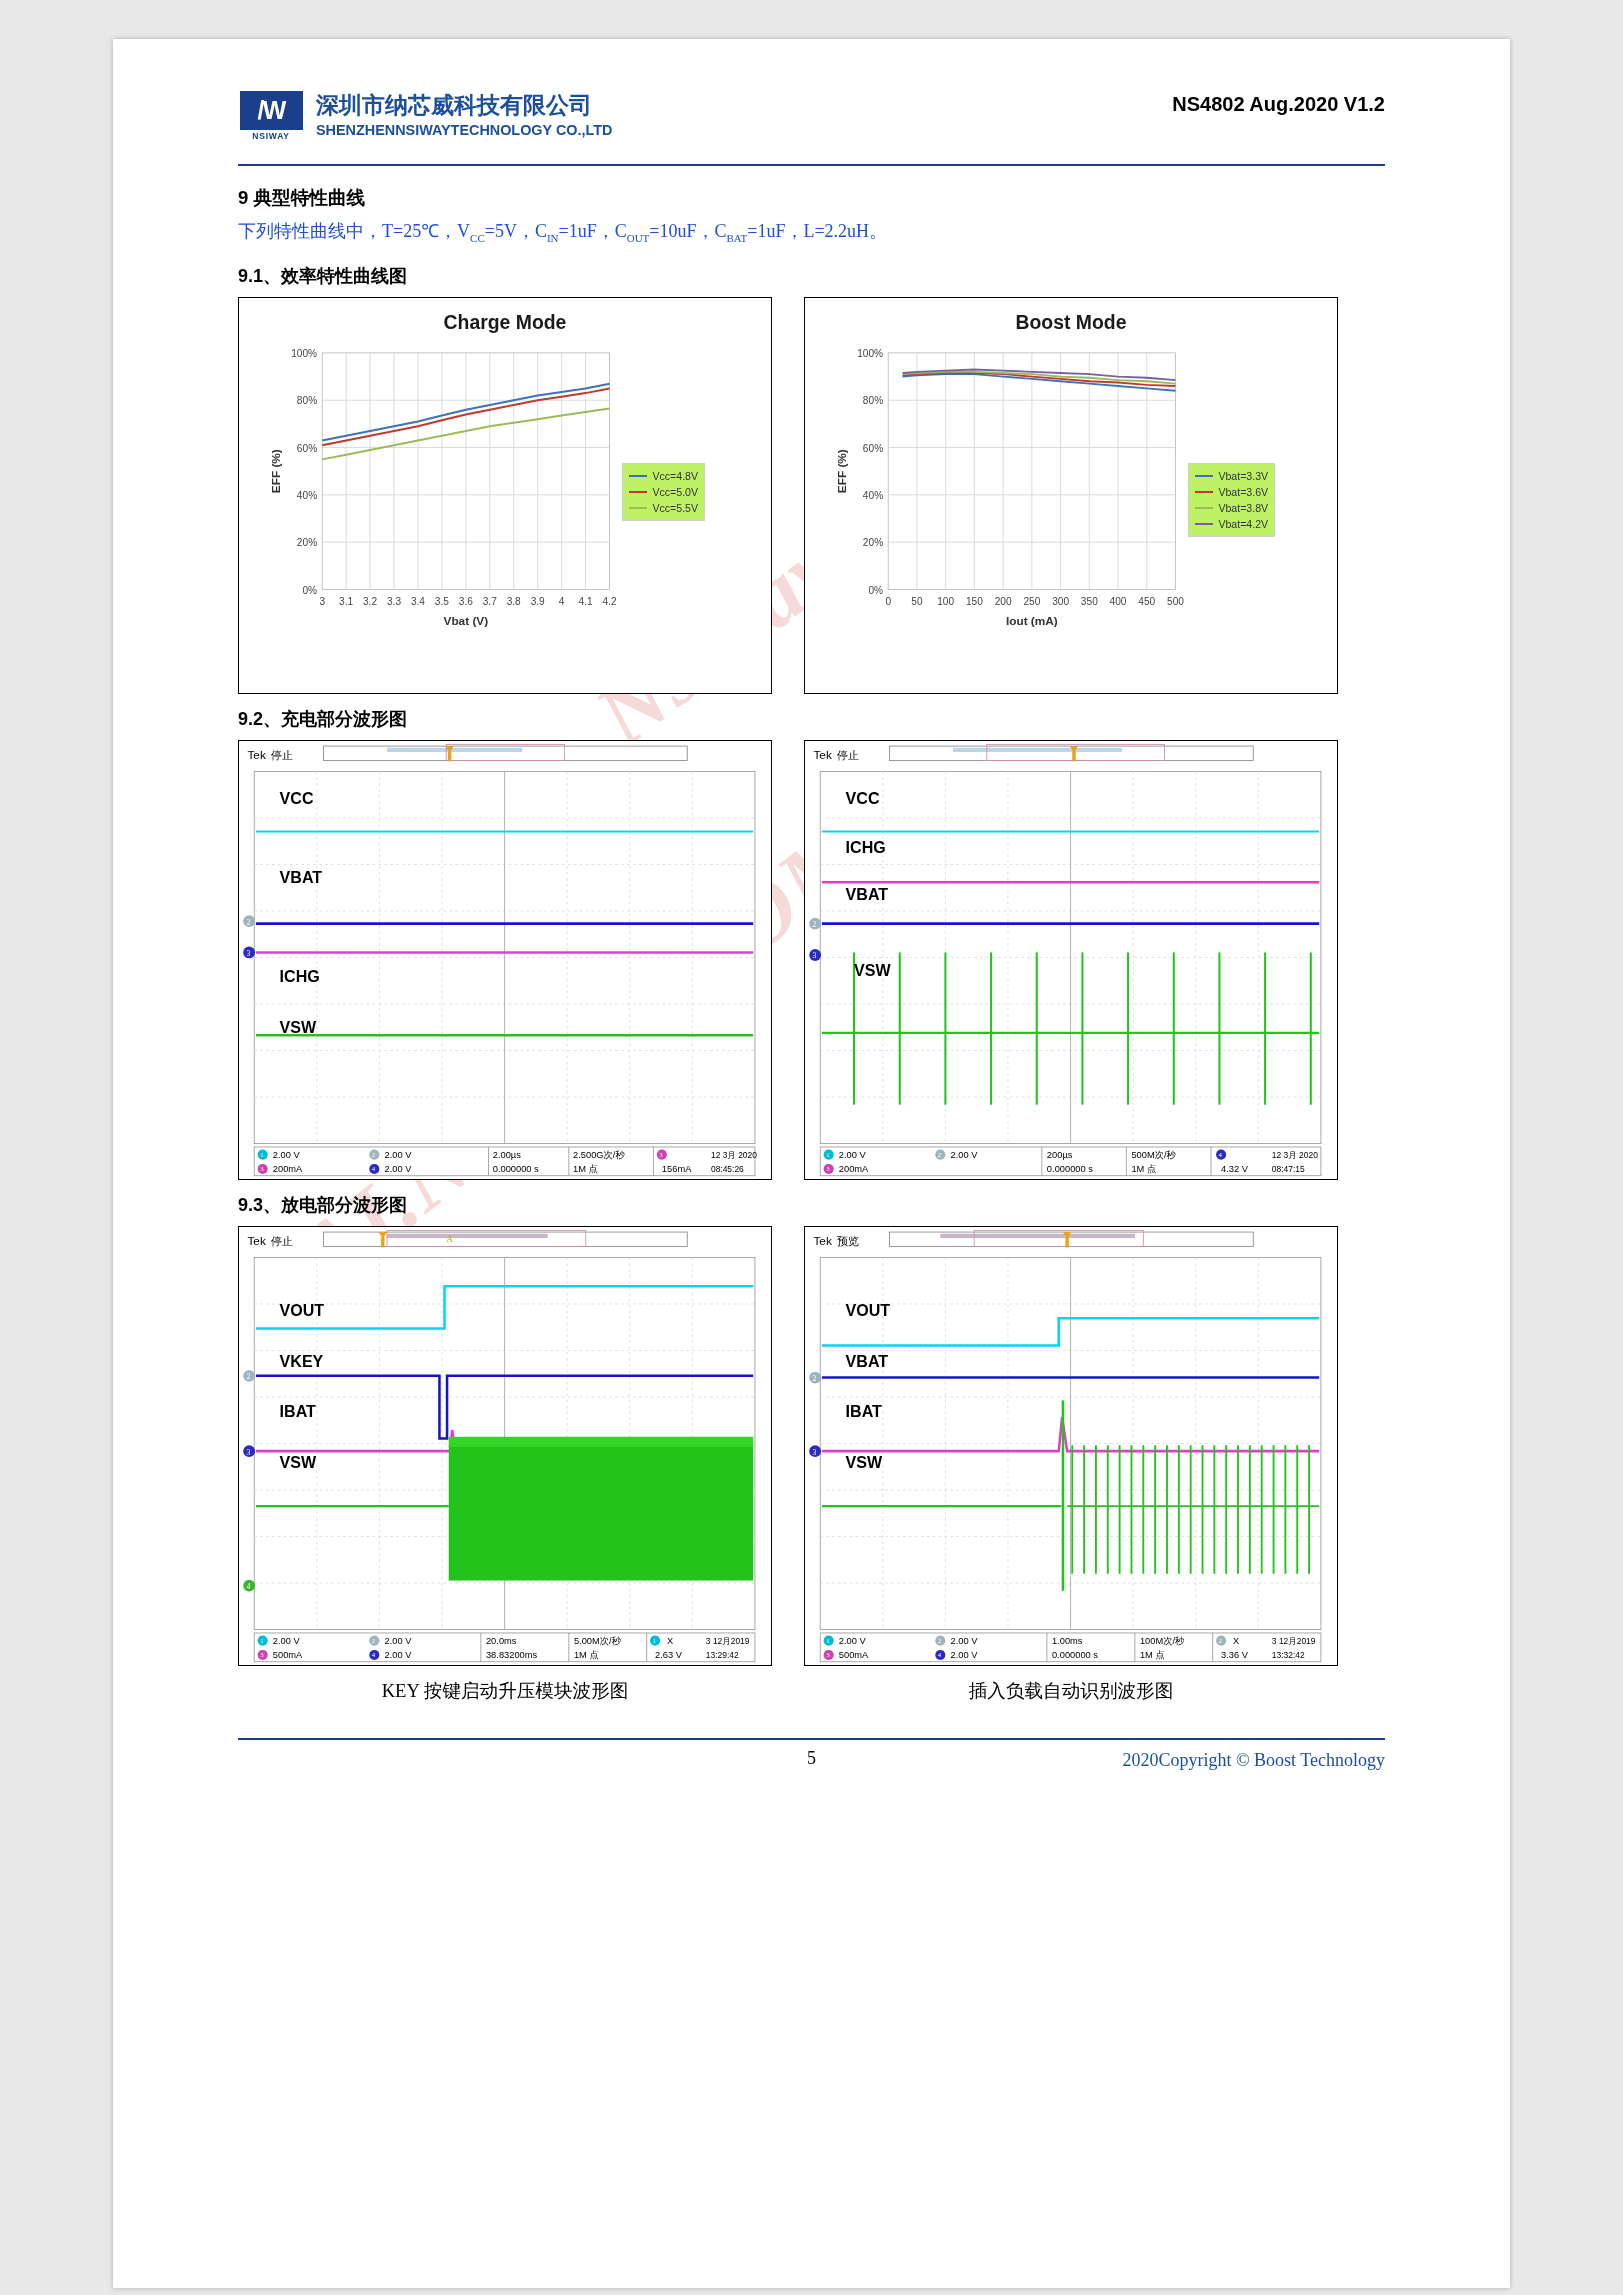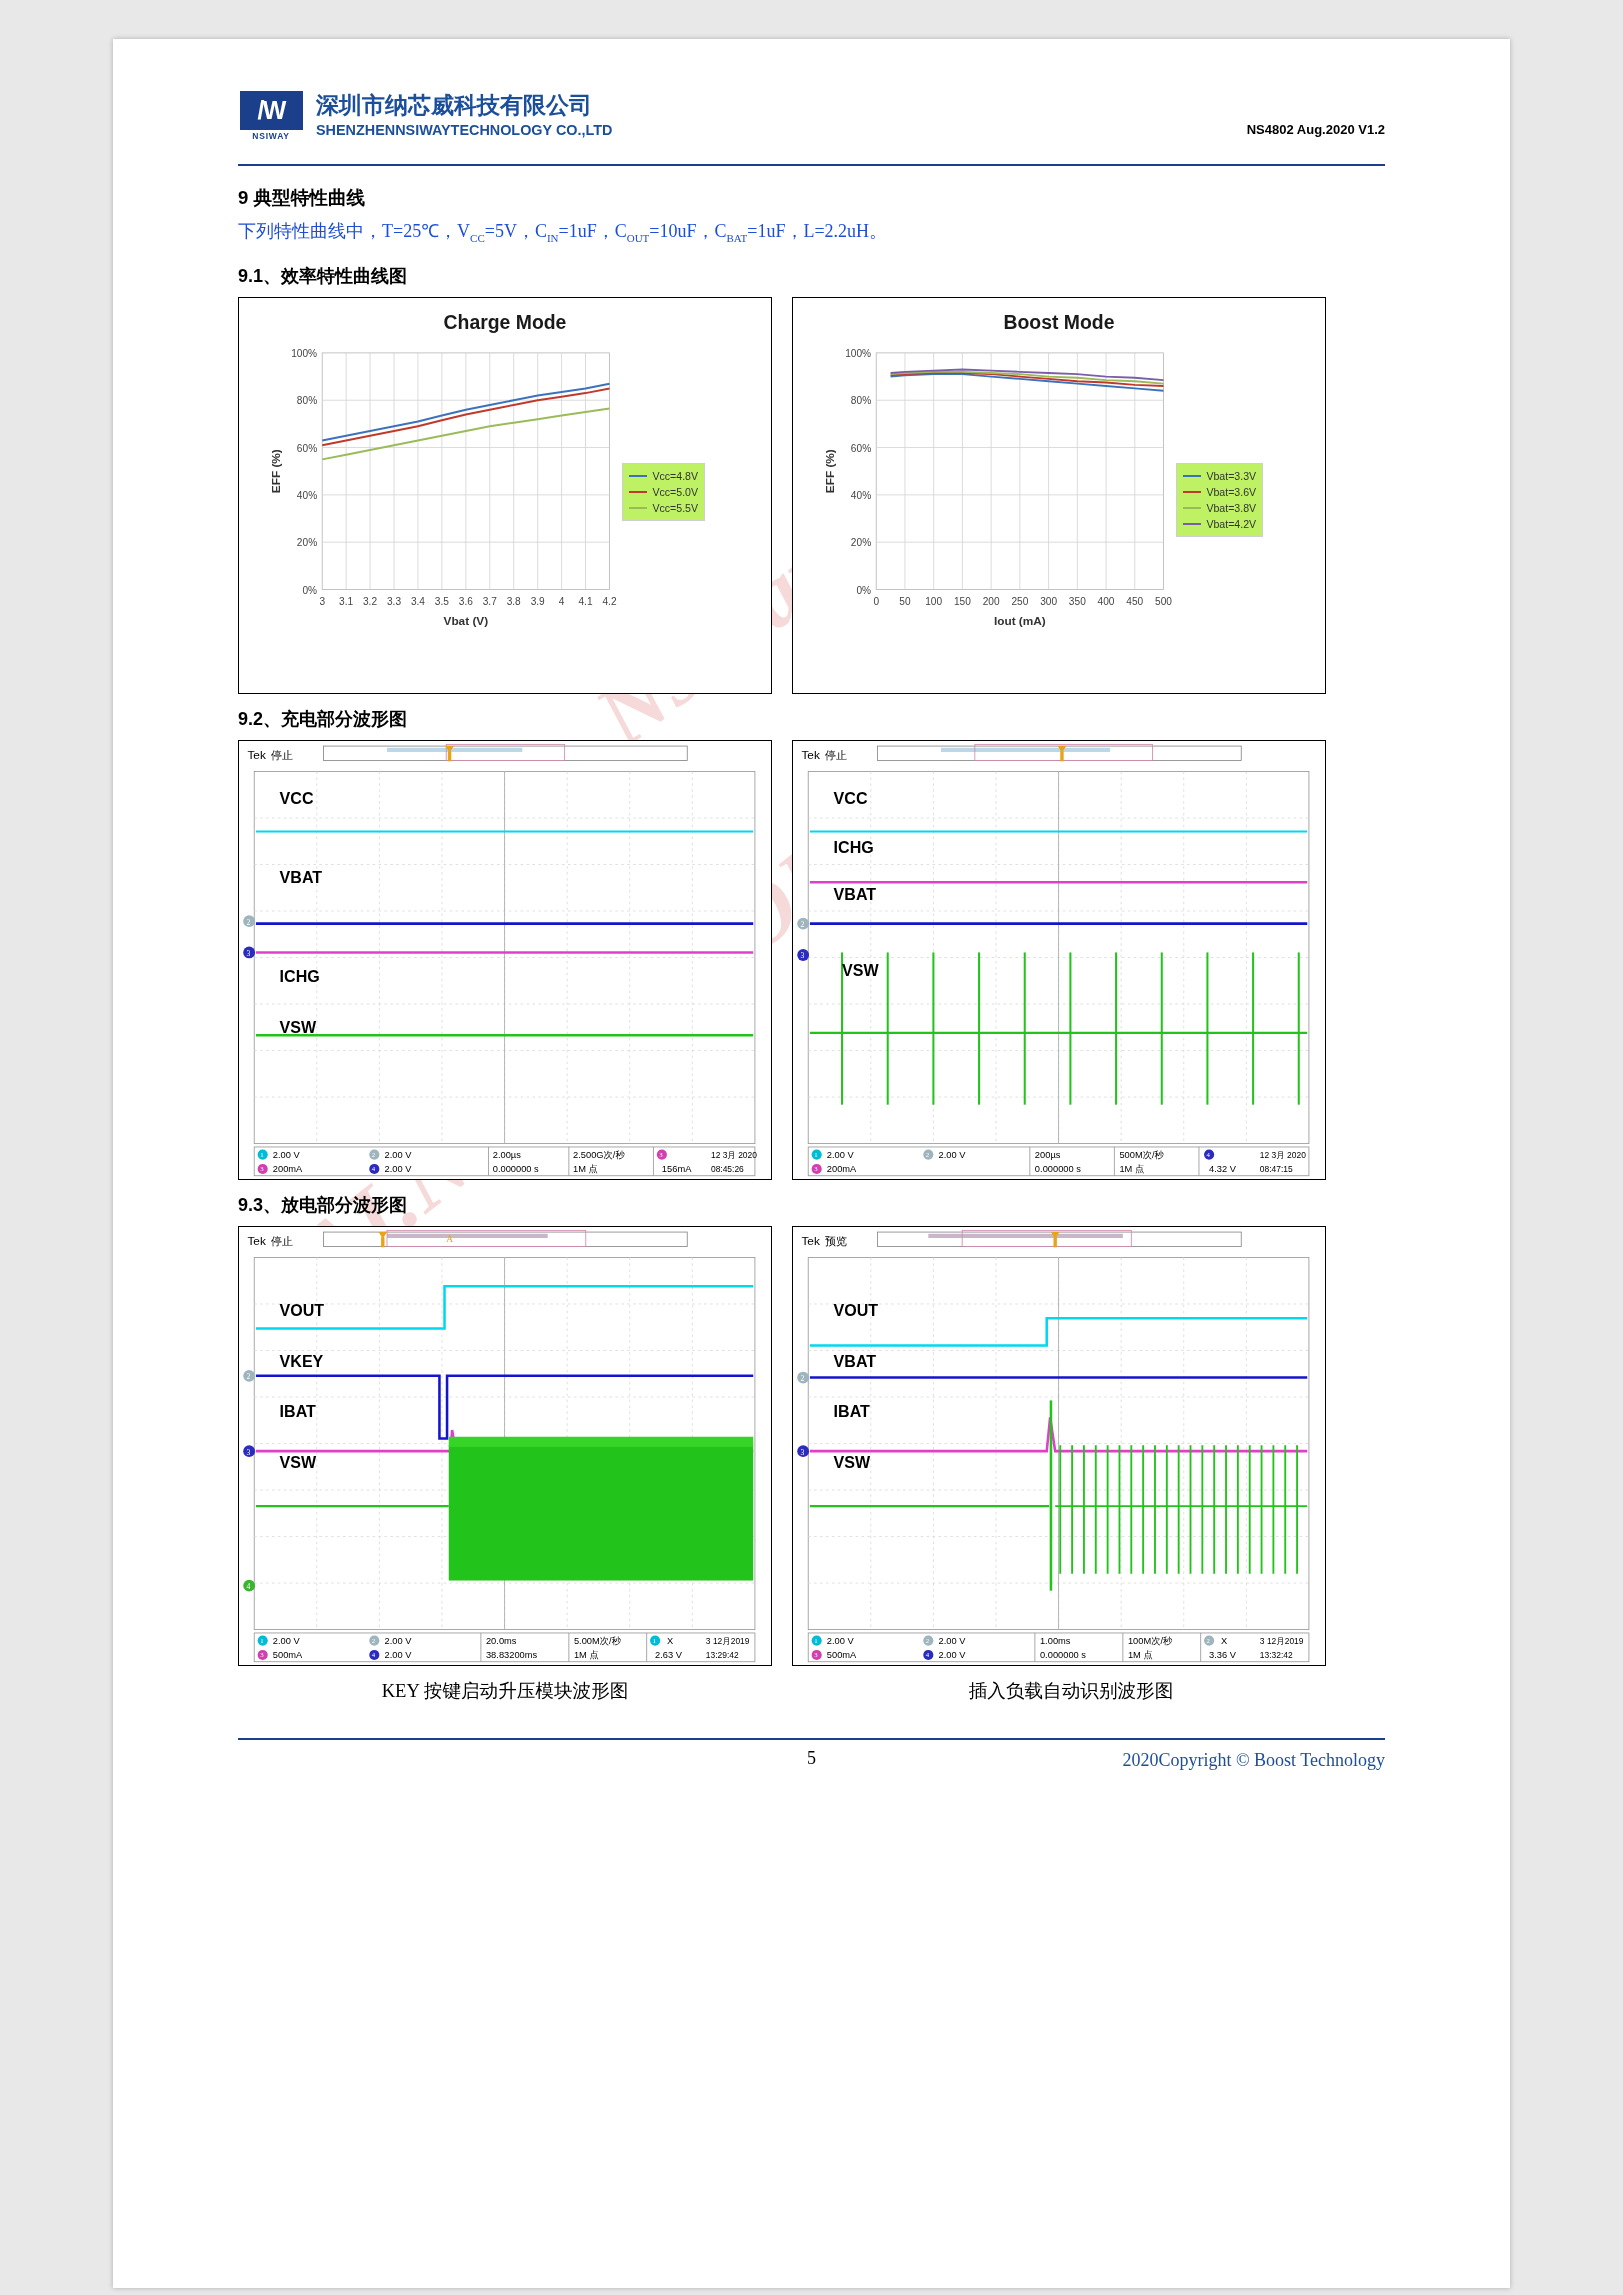--- a/index.html
+++ b/index.html
@@ -71,40 +71,40 @@
     font-family:"Liberation Sans",sans-serif;
     font-size:23px;font-weight:bold;color:#1b4f9c;line-height:29px;
   }
   .company .en{
     font-family:"Liberation Sans",sans-serif;
     font-size:14.4px;font-weight:bold;color:#1b4f9c;line-height:20px;
   }
   .doc-id{
     margin-left:auto;
     font-family:"Liberation Sans",sans-serif;
-    font-size:13px;font-weight:bold;color:#000;
-    margin-top:31px;
+    font-size:20px;font-weight:bold;color:#000;
+    margin-top:2px;
   }
   
   .content{position:relative;z-index:2;margin:0 125px;}
   h2.sec{
     font-family:"Liberation Sans",sans-serif;
     font-size:18.6px;font-weight:bold;color:#000;
     margin:18.6px 0 8.5px 0;
   }
   .para{
     font-size:18px;color:#1d4ed8;margin:6.8px 0 12px 0;line-height:25px;
   }
   .para sub{font-size:11px;}
   h3.sub{
     font-family:"Liberation Sans",sans-serif;
     font-size:18px;font-weight:bold;color:#000;
     margin:13.5px 0 8.5px 0;
   }
-  .row2{display:flex;gap:20px;}
+  .row2{display:flex;gap:32px;}
   .panel{
     border:0.8px solid #000;
     background:#fff;
     box-sizing:border-box;
   }
   
   .eff-panel{width:534px;height:397px;padding:5px 6.8px;position:relative;}
   .eff-title{
     text-align:center;
     font-family:"Liberation Sans",sans-serif;

